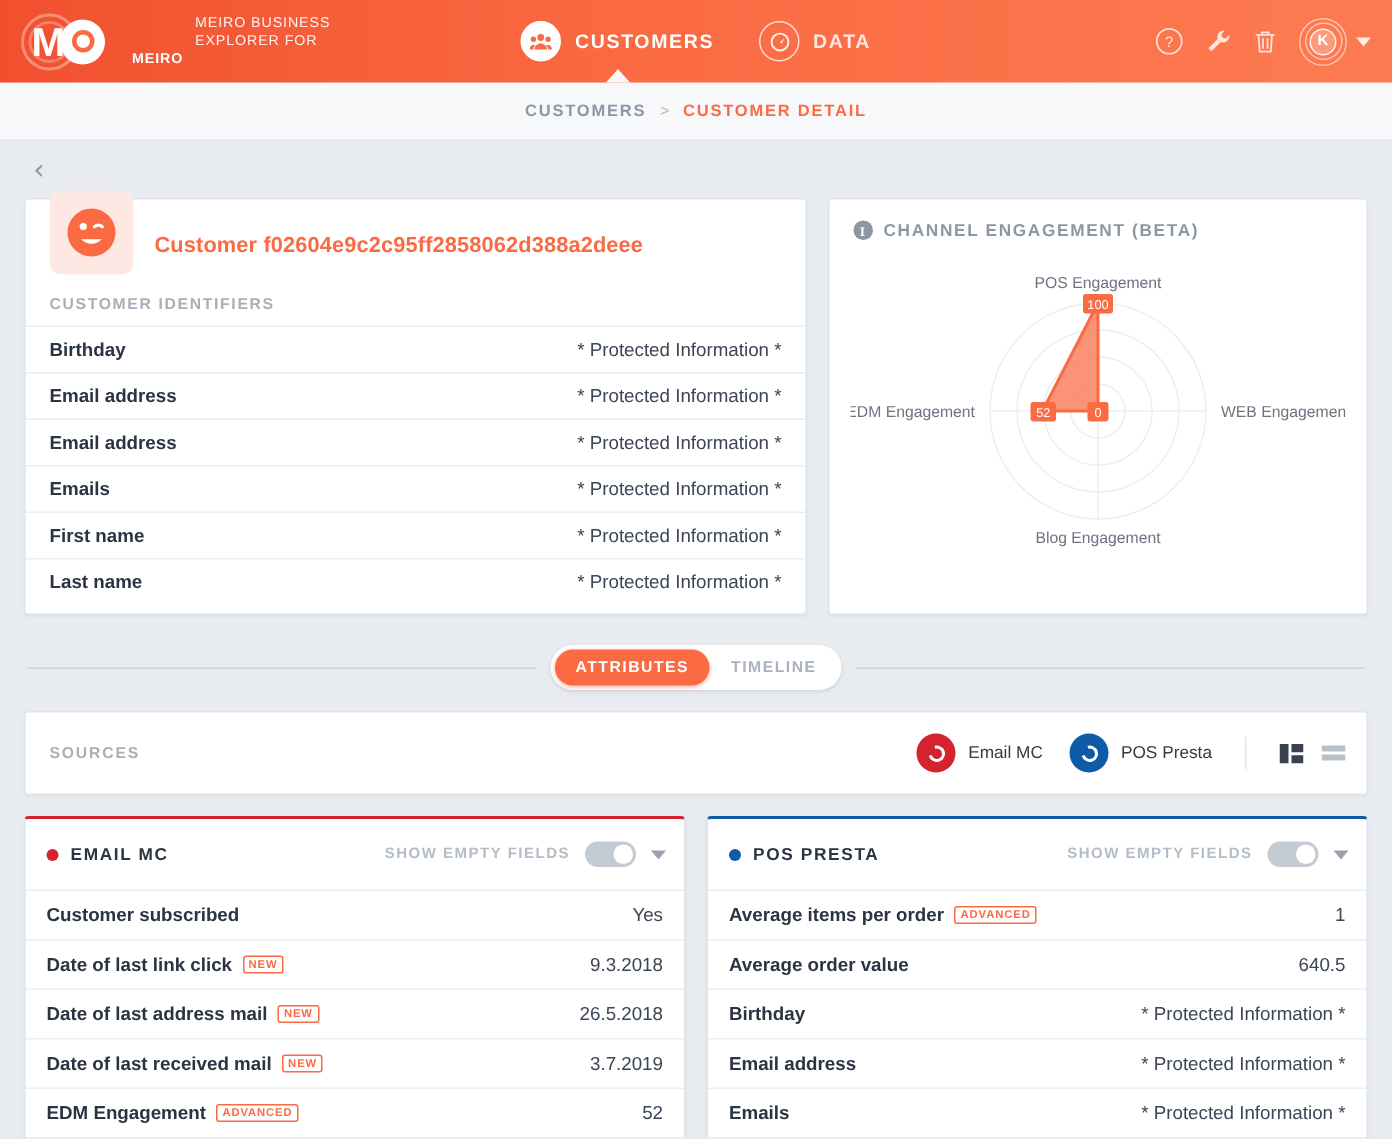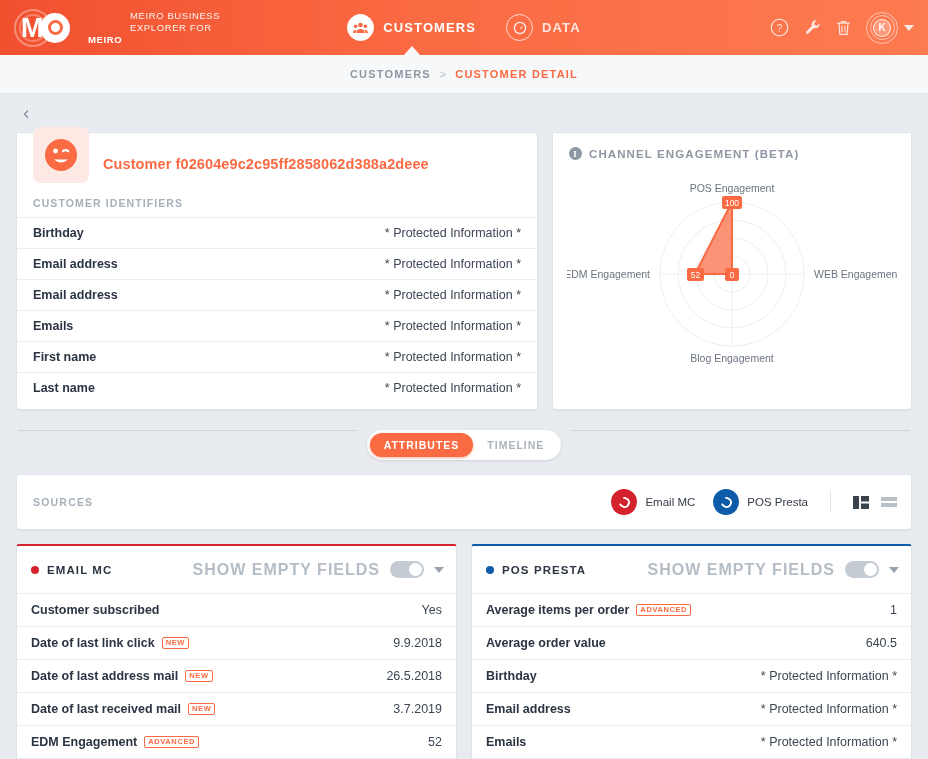--- a/index.html
+++ b/index.html
@@ -174,21 +174,21 @@
   .info-dot {
     width: 13px; height: 13px; border-radius: 50%; background: #8d97a3;
     color: #fff; font-size: 9px; font-weight: bold;
     display: flex; align-items: center; justify-content: center;
     font-family: "Liberation Serif", serif;
   }
   .radar-wrap { display: flex; justify-content: center; align-items: center; padding-top: 2px; }
 
   
   .tabs-zone {
-    display: flex; gap: 0;
+    display: flex; align-items: center; gap: 0;
     margin: 20px 0 14px 0; padding: 0 2px;
   }
   .tab-line { flex: 1; height: 1px; background: #ccd4dc; }
   .switch {
     display: flex; align-items: center; background: #fff;
     border-radius: 18px; padding: 3px; margin: 0 10px;
     box-shadow: 0 1px 3px rgba(40,50,70,.13);
   }
   .switch-opt {
     font-size: 10.5px; font-weight: bold; letter-spacing: 1px;
@@ -237,21 +237,21 @@
     display: flex; align-items: center; height: 48px; padding: 0 12px 0 14px;
     border-bottom: 1px solid #ebeef1;
   }
   .sp-dot { width: 8px; height: 8px; border-radius: 50%; margin-right: 8px; }
   .sp-title {
     font-size: 11.5px; font-weight: bold; letter-spacing: 1.1px;
     color: #2b3442; text-transform: uppercase;
   }
   .sp-right { margin-left: auto; display: flex; align-items: center; gap: 10px; }
   .sp-empty-label {
-    font-size: 16px; letter-spacing: 1px; font-weight: bold; color: #b4bcc5;
+    font-size: 10px; letter-spacing: 1px; font-weight: bold; color: #b4bcc5;
     text-transform: uppercase;
   }
   .toggle {
     width: 34px; height: 17px; border-radius: 10px; background: #c4cbd3;
     position: relative; cursor: pointer;
   }
   .toggle::after {
     content: ""; position: absolute; top: 2px; right: 2px;
     width: 13px; height: 13px; border-radius: 50%; background: #fff;
   }
@@ -496,21 +496,21 @@
         <span class="attr-key">
             <span>Customer subscribed</span>
           </span>
         <span class="attr-val">Yes</span>
       </div>
       <div class="attr-row">
         <span class="attr-key">
           <span>Date of last link click</span>
           <span class="tag">NEW</span>
         </span>
-        <span class="attr-val">9.9.2018</span>
+        <span class="attr-val">9.3.2018</span>
       </div>
       <div class="attr-row">
         <span class="attr-key">
           <span>Date of last address mail</span>
           <span class="tag">NEW</span>
         </span>
         <span class="attr-val">26.5.2018</span>
       </div>
       <div class="attr-row">
         <span class="attr-key">

